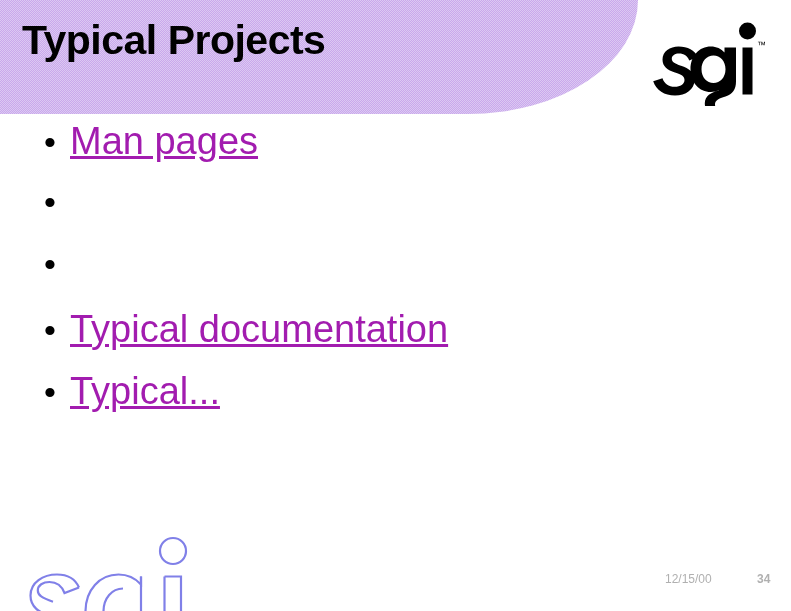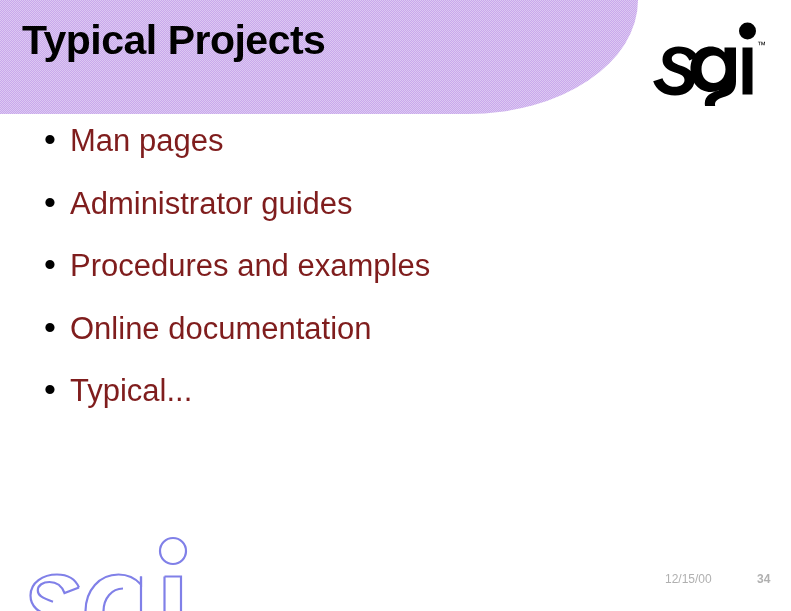--- a/index.html
+++ b/index.html
@@ -71,24 +71,25 @@
   }
   .bullet-mark {
     width: 26px;
     flex: 0 0 26px;
     font-size: 34px;
     line-height: 1;
     color: #000000;
     text-align: left;
   }
   .bullet-text {
-    font-size: 31px;
-    color: #7f1d1d;
+    font-size: 38px;
+    color: #a21caf;
     white-space: nowrap;
     line-height: 1;
+    text-decoration: underline;
   }
 
   
   #watermark-logo {
     position: absolute;
     left: 16px;
     top: 536px;
     width: 200px;
     height: 120px;
     overflow: hidden;
@@ -160,31 +161,29 @@
 
   <div id="bullet-list">
 
     <div class="bullet-row">
       <span class="bullet-mark">•</span>
       <span class="bullet-text">Man pages</span>
     </div>
 
     <div class="bullet-row">
       <span class="bullet-mark">•</span>
-      <span class="bullet-text">Administrator guides</span>
-    </div>
-
-    <div class="bullet-row">
-      <span class="bullet-mark">•</span>
-      <span class="bullet-text">Procedures and examples</span>
-    </div>
-
-    <div class="bullet-row">
-      <span class="bullet-mark">•</span>
-      <span class="bullet-text">Online documentation</span>
+    </div>
+
+    <div class="bullet-row">
+      <span class="bullet-mark">•</span>
+    </div>
+
+    <div class="bullet-row">
+      <span class="bullet-mark">•</span>
+      <span class="bullet-text">Typical documentation</span>
     </div>
 
     <div class="bullet-row">
       <span class="bullet-mark">•</span>
       <span class="bullet-text">Typical...</span>
     </div>
 
   </div>
 
   <div id="watermark-logo">

